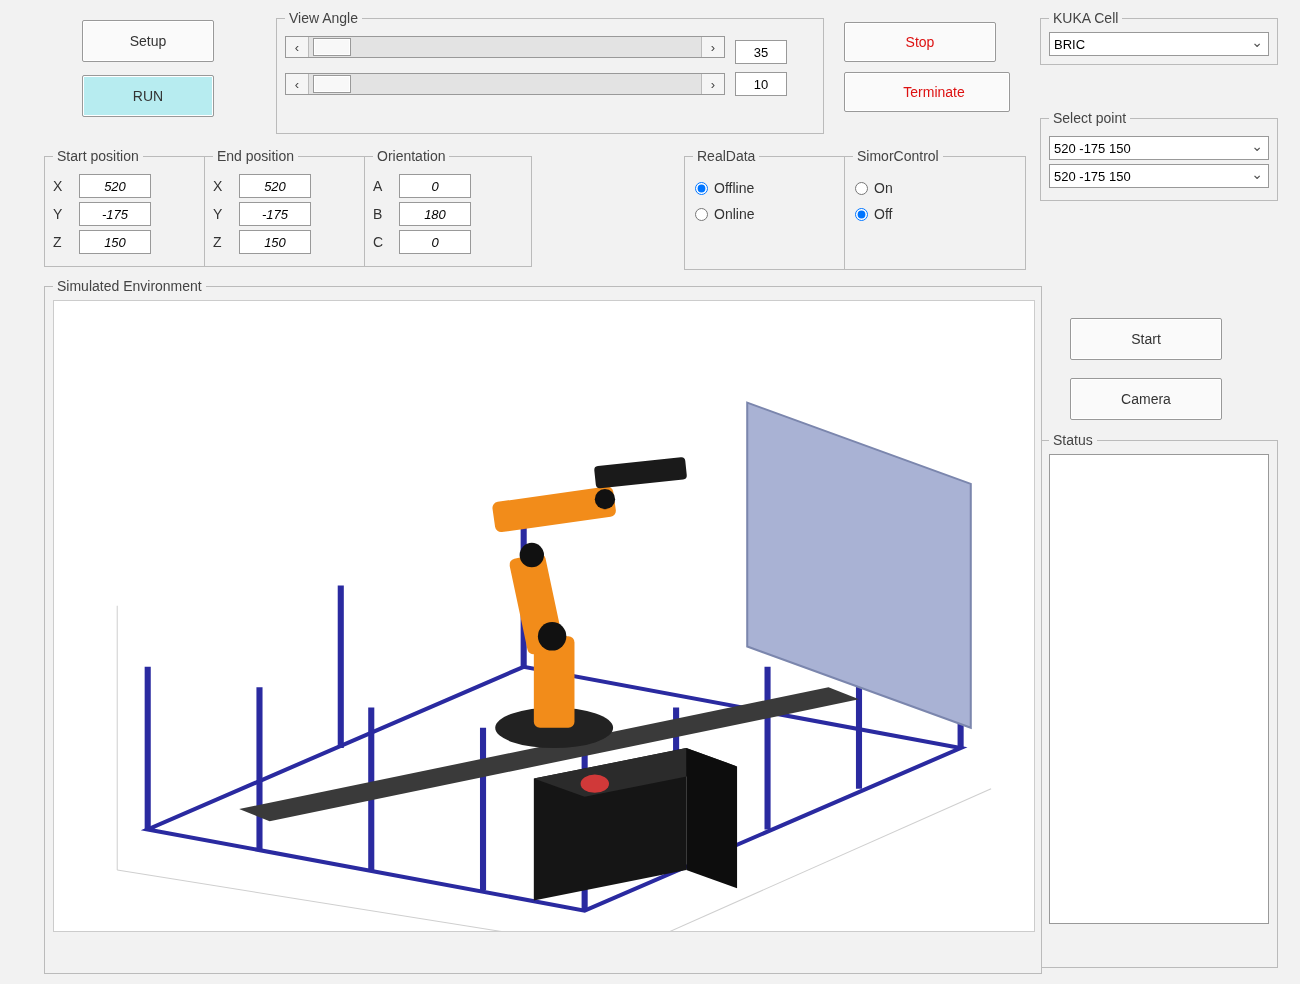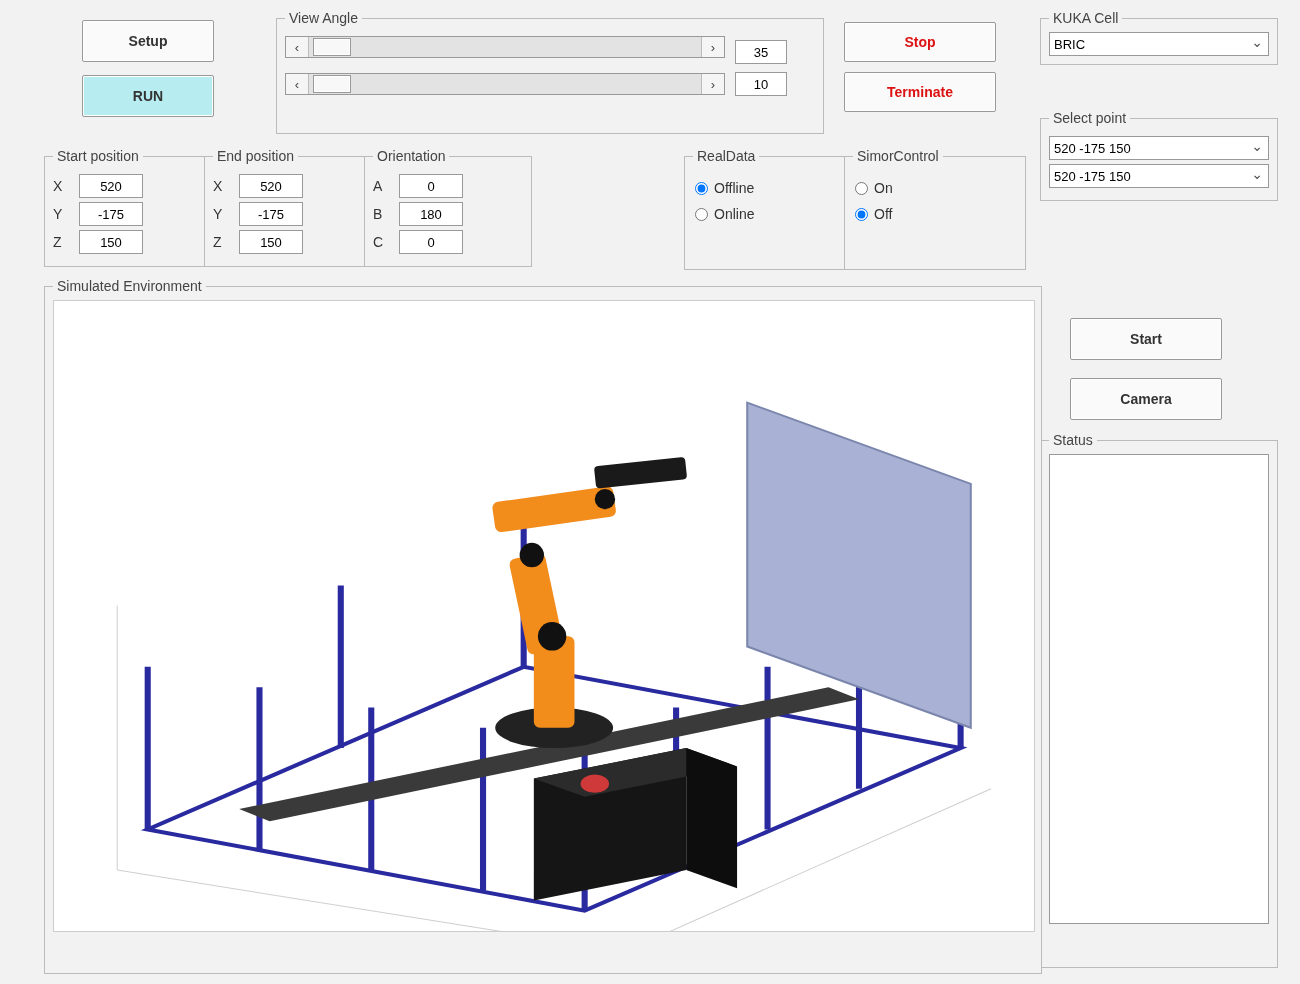--- a/index.html
+++ b/index.html
@@ -35,21 +35,20 @@
     justify-content: center;
     min-width: 120px;
     height: 36px;
     background: #fafafa;
     border: 1px solid #999;
     border-radius: 2px;
     box-shadow: inset 0 0 0 1px #fff;
     cursor: pointer;
     user-select: none;
     font-size: 14px;
-    font-weight: bold;
   }
   .btn.primary { background: #b7ecf0; }
   .btn.danger  { color: #d11; }
   .input, .sel {
     height: 24px;
     border: 1px solid #999;
     background: #fff;
     padding: 0 4px;
     font-size: 13px;
     box-sizing: border-box;
@@ -58,21 +57,21 @@
   .sel-wrap { position: relative; display: inline-block; }
   .sel-wrap::after {
     content: "⌄";
     position: absolute;
     right: 6px;
     top: 2px;
     font-size: 14px;
     pointer-events: none;
     color: #555;
   }
-  .mini-input { width: 64px; text-align: center; }
+  .mini-input { width: 72px; text-align: center; font-style: italic; }
   .row { display: flex; align-items: center; gap: 10px; margin: 4px 0; }
   .lbl { width: 16px; display: inline-block; }
 
   
   .hsb {
     display: flex;
     align-items: stretch;
     height: 22px;
     border: 1px solid #999;
     background: #eaeaea;
@@ -111,21 +110,21 @@
   
   #setup-btn  { position:absolute; left: 82px;  top: 20px;  width:130px; height:40px; }
   #run-btn    { position:absolute; left: 82px;  top: 75px;  width:130px; height:40px; }
 
   #viewangle  { position:absolute; left: 256px; top: 10px;  width:530px; height:108px;margin-left:20px; }
   #va-s1      { width: 440px; margin-bottom:10px;}
   #va-s2      { width: 440px; }
   #va-v1,#va-v2 { width:52px; text-align:center; }
 
   #stop-btn   { position:absolute; left: 844px; top: 22px;  width:150px; height:38px; }
-  #term-btn   { position:absolute; left: 844px; top: 72px;  width:150px; height:38px; }
+  #term-btn   { position:absolute; left: 844px; top: 72px;  width:150px; height:38px;padding-left:14px; }
 
   #startpos   { position:absolute; left: 44px;  top: 148px; width:150px; }
   #endpos     { position:absolute; left: 204px; top: 148px; width:150px; }
   #orient     { position:absolute; left: 364px; top: 148px; width:150px; }
   #simorctrl  { position:absolute; left: 524px; top: 148px; width:150px; height:106px;}
   #realdata   { position:absolute; left: 684px; top: 148px; width:150px; height:106px;}
   #videoout   { position:absolute; left: 844px; top: 148px; width:164px; height:106px;}
 
   #kukacell   { position:absolute; left:1040px; top: 10px;  width:220px; }
   #selpoint   { position:absolute; left:1040px; top: 110px; width:220px; }

